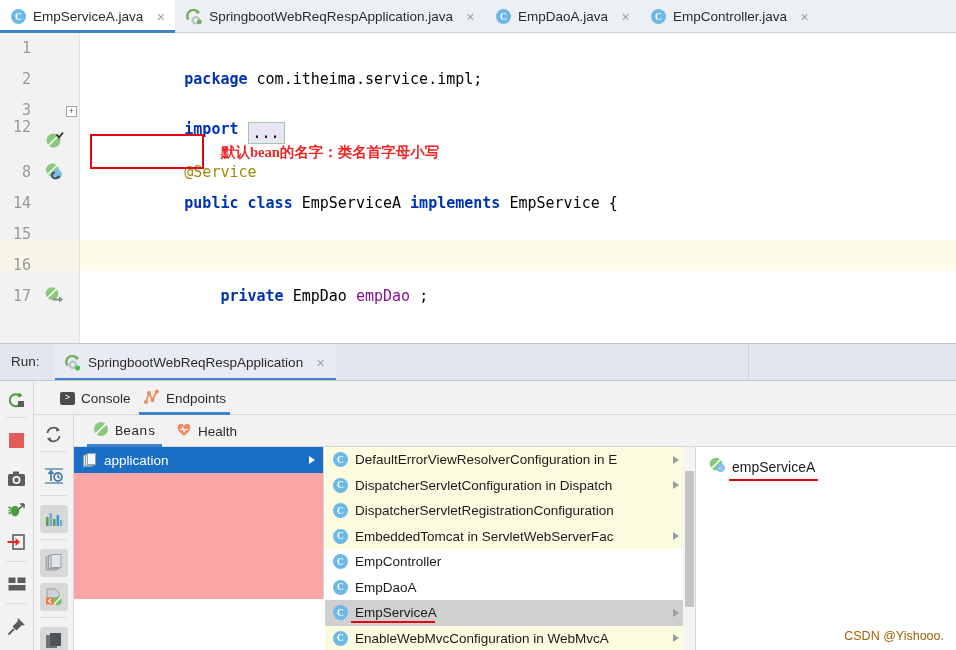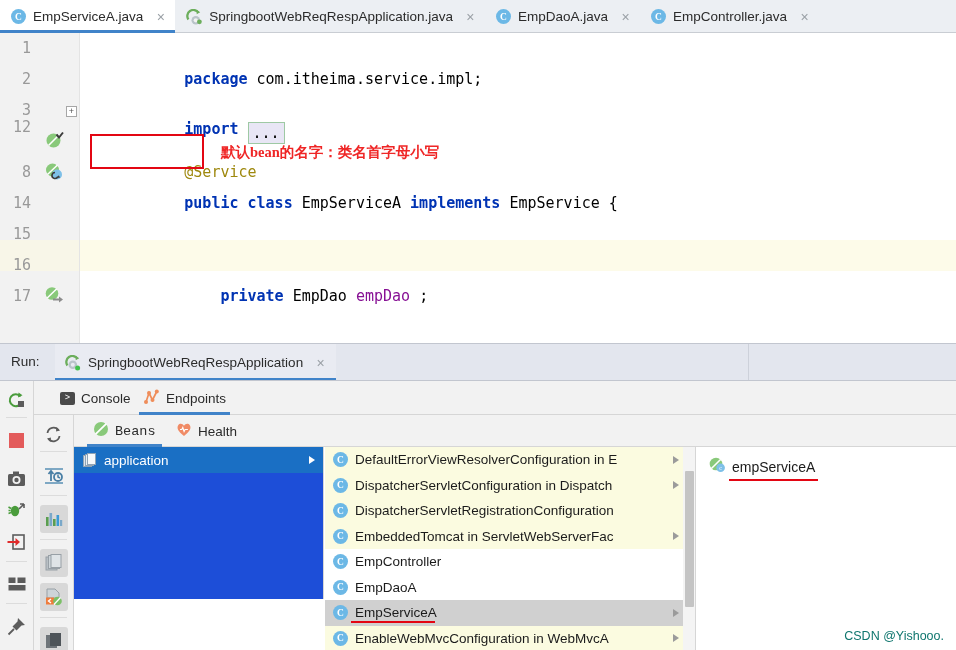--- a/index.html
+++ b/index.html
@@ -179,21 +179,21 @@
     position:absolute; top:0; height:32px; display:flex;align-items:center;gap:6px;
     font-size:13.5px;color:#2b2b2b;padding:0 6px;
   }
   .ep-tab.active:after{
     content:"";position:absolute;left:0;right:0;bottom:0;height:3px;background:#4083c9;
   }
 
   
   .col-tree {
     position:absolute; left:74px; top:66px; width:250px; height:152px;
-    background:#1d4ed8; border-right:1px solid #d6d6d6;
+    background:#fca5a5; border-right:1px solid #d6d6d6;
   }
   .tree-item {
     position:absolute; left:0; right:0; top:0; height:26px;
     display:flex;align-items:center;gap:7px;padding-left:9px;
     font-size:13.5px;
   }
   .tree-item.sel { background:#1a6fc4; color:#ffffff; }
   .ic-app {
     width:14px;height:15px;flex:none;position:relative;
   }
@@ -229,21 +229,21 @@
     position:absolute; left:697px; top:66px; width:259px; height:204px;
     background:#ffffff;
   }
   .detail-row {
     position:absolute; left:12px; top:10px;
     display:flex;align-items:center;gap:6px; font-size:14px; color:#1b1b1b;
   }
 
   .watermark {
     position:absolute; right:12px; bottom:7px;
-    color:#0f766e; font-size:12.5px;
+    color:#a16207; font-size:12.5px;
     font-family:"Liberation Sans",sans-serif;
     margin-top:17px;
   }
 </style>
 </head>
 <body>
 
 <div id="app">
 
   <div class="tabbar">

